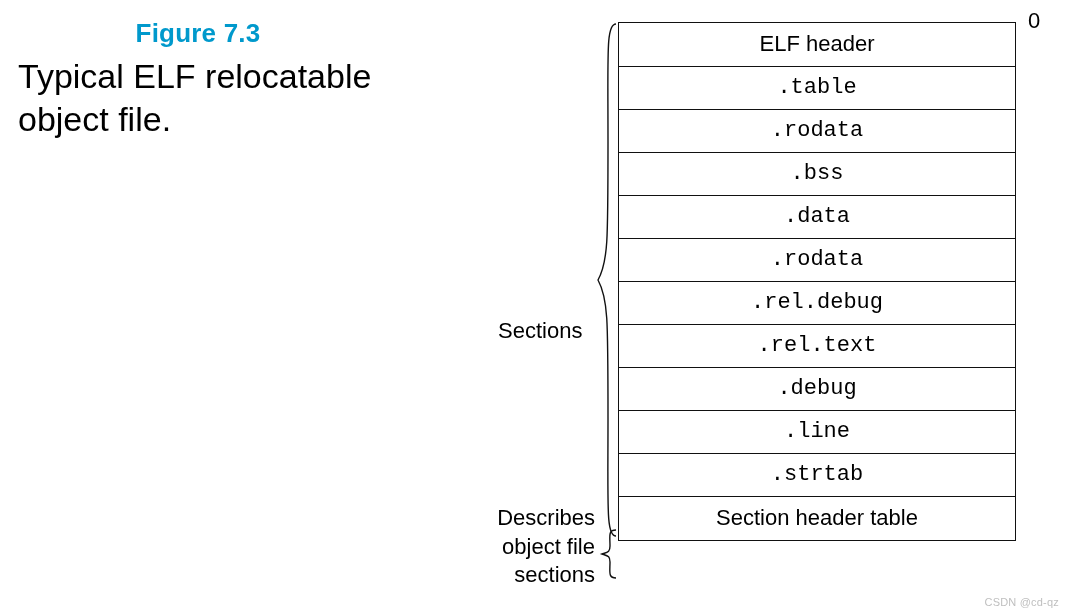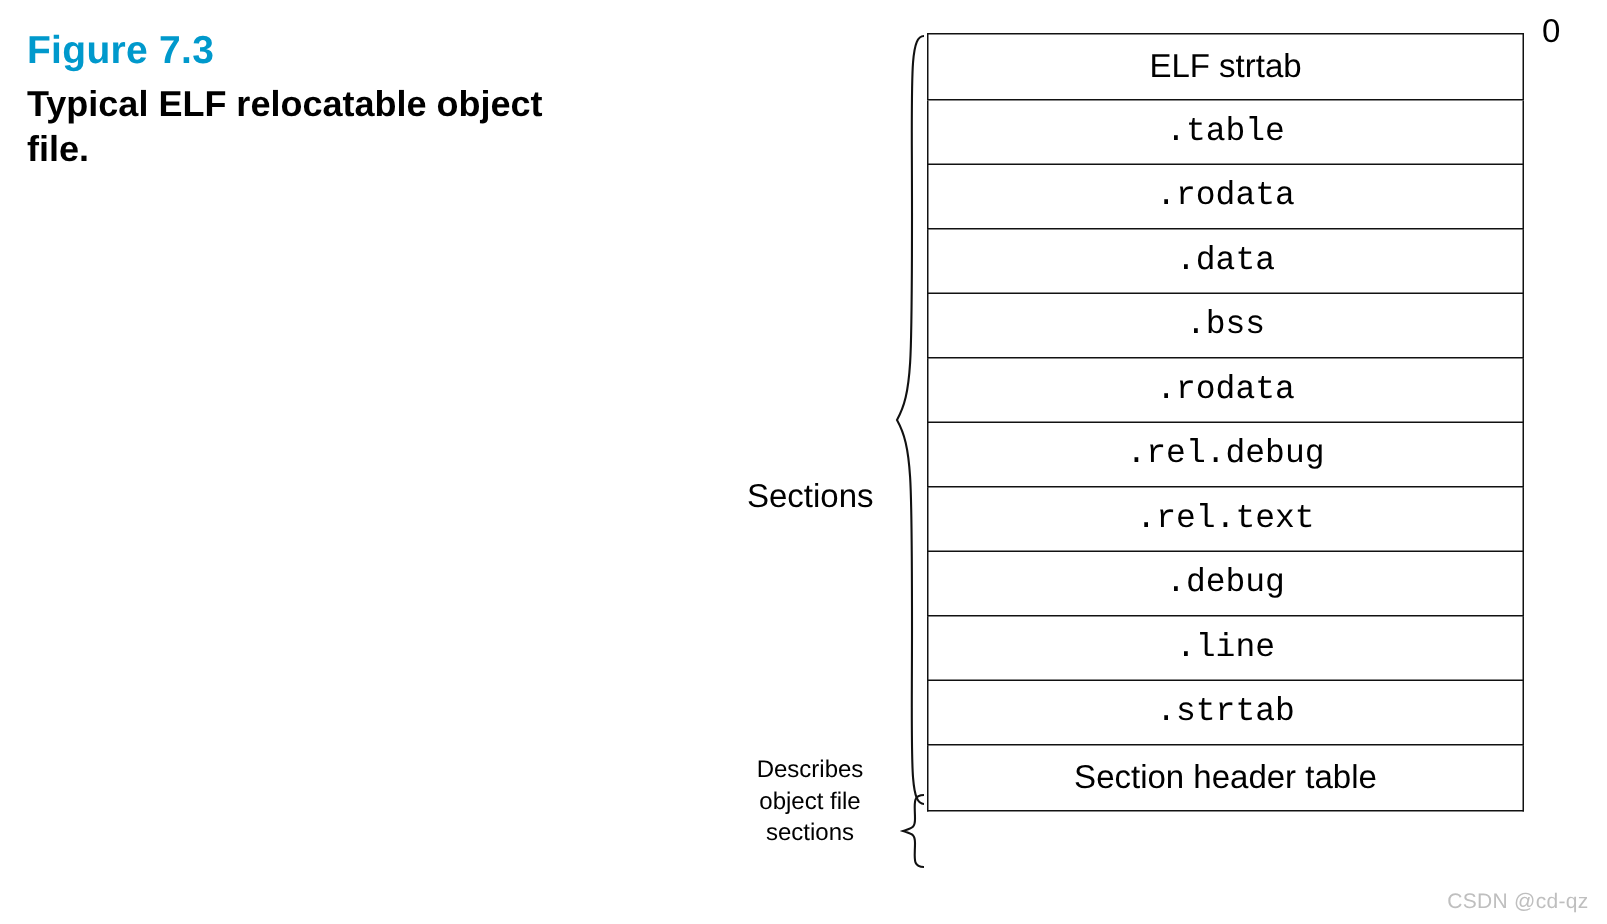--- a/index.html
+++ b/index.html
@@ -21,24 +21,25 @@
     position: absolute;
     left: 18px;
     top: 18px;
     width: 360px;
   }
   .caption .fig-label {
     color: #0099cc;
     font-weight: 700;
     font-size: 26px;
     letter-spacing: 0.2px;
+    text-align: center;
   }
   .caption .fig-title {
-    font-weight: 700;
-    font-size: 24px;
+    font-weight: 400;
+    font-size: 34px;
     line-height: 1.25;
     margin-top: 6px;
   }
 
   
   .diagram-col {
     position: absolute;
     left: 618px;
     top: 22px;
     width: 400px;
@@ -75,22 +76,22 @@
     position: absolute;
     left: 498px;
     top: 282px;
     font-size: 22px;
     margin-top: 36px;
   }
   .describes-label {
     position: absolute;
     left: 485px;
     top: 504px;
-    font-size: 16px;
-    text-align: center;
+    font-size: 22px;
+    text-align: right;
     line-height: 1.3;
     width: 110px;
   }
 
   
   .brace-large {
     position: absolute;
     left: 596px;
     top: 22px;
     width: 22px;
@@ -102,21 +103,21 @@
     top: 528px;
     width: 20px;
     height: 52px;
   }
 
   
   .watermark {
     position: absolute;
     right: 12px;
     bottom: 8px;
-    font-size: 14px;
+    font-size: 11px;
     color: #bfbfbf;
     font-family: "Helvetica Neue", Helvetica, Arial, sans-serif;
     letter-spacing: 0.2px;
   }
 </style>
 </head>
 <body>
 
 <div class="page">
 
@@ -136,25 +137,25 @@
   <div class="brace-small">
     <svg viewBox="0 0 20 52" width="20" height="52" preserveAspectRatio="none">
       <path d="M18,2 C10,2 12,8 12,18 C12,24 10,24 4,26 C10,28 12,28 12,34 C12,44 10,50 18,50" fill="none" stroke="#111" stroke-width="1.4"></path>
     </svg>
   </div>
 
   <div class="sections-label">Sections</div>
   <div class="describes-label">Describes object file sections</div>
 
   <div class="diagram-col">
-    <div class="cell">ELF strtab</div>
+    <div class="cell">ELF header</div>
     <div class="cell mono">.table</div>
     <div class="cell mono">.rodata</div>
+    <div class="cell mono">.bss</div>
     <div class="cell mono">.data</div>
-    <div class="cell mono">.bss</div>
     <div class="cell mono">.rodata</div>
     <div class="cell mono">.rel.debug</div>
     <div class="cell mono">.rel.text</div>
     <div class="cell mono">.debug</div>
     <div class="cell mono">.line</div>
     <div class="cell mono">.strtab</div>
     <div class="cell">Section header table</div>
   </div>
 
   <div class="watermark">CSDN @cd-qz</div>

